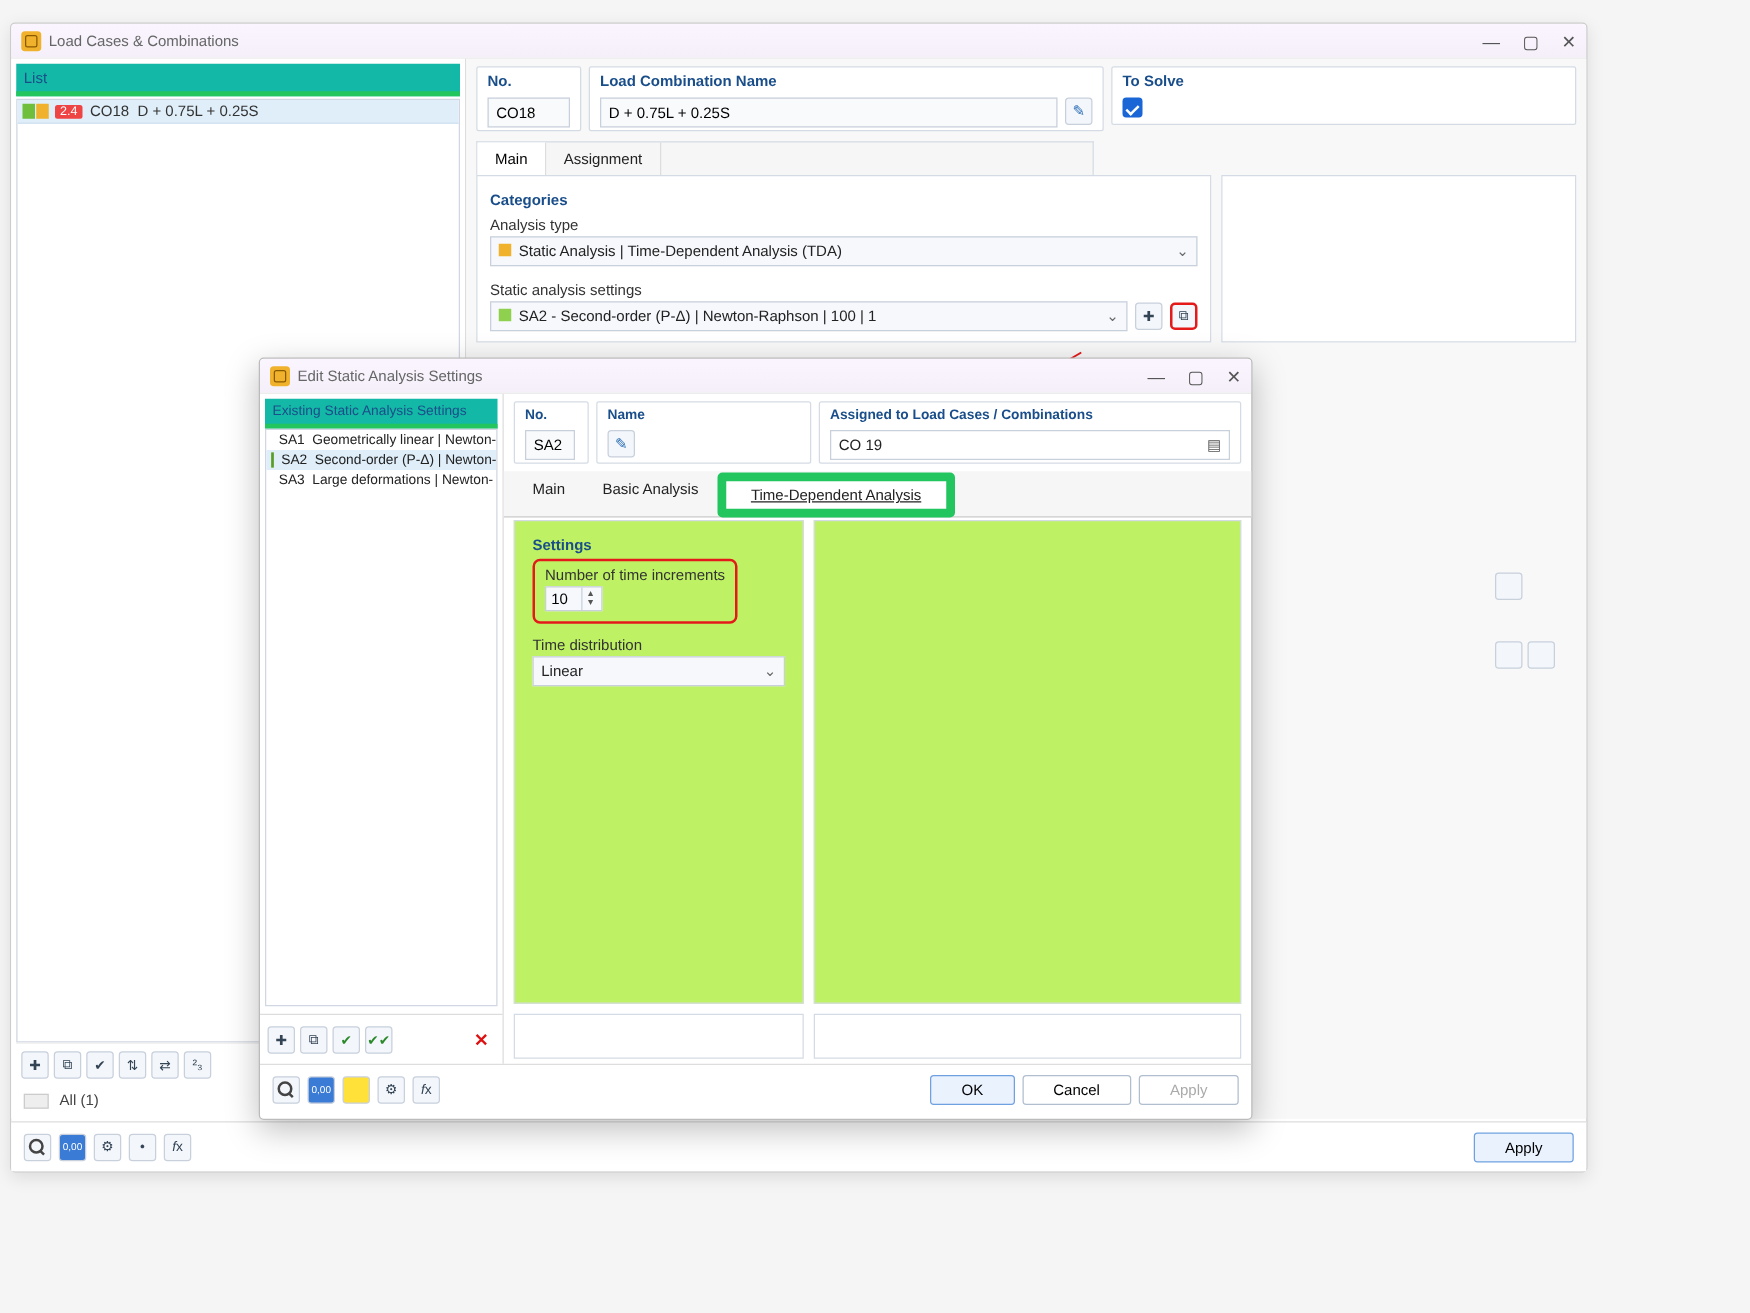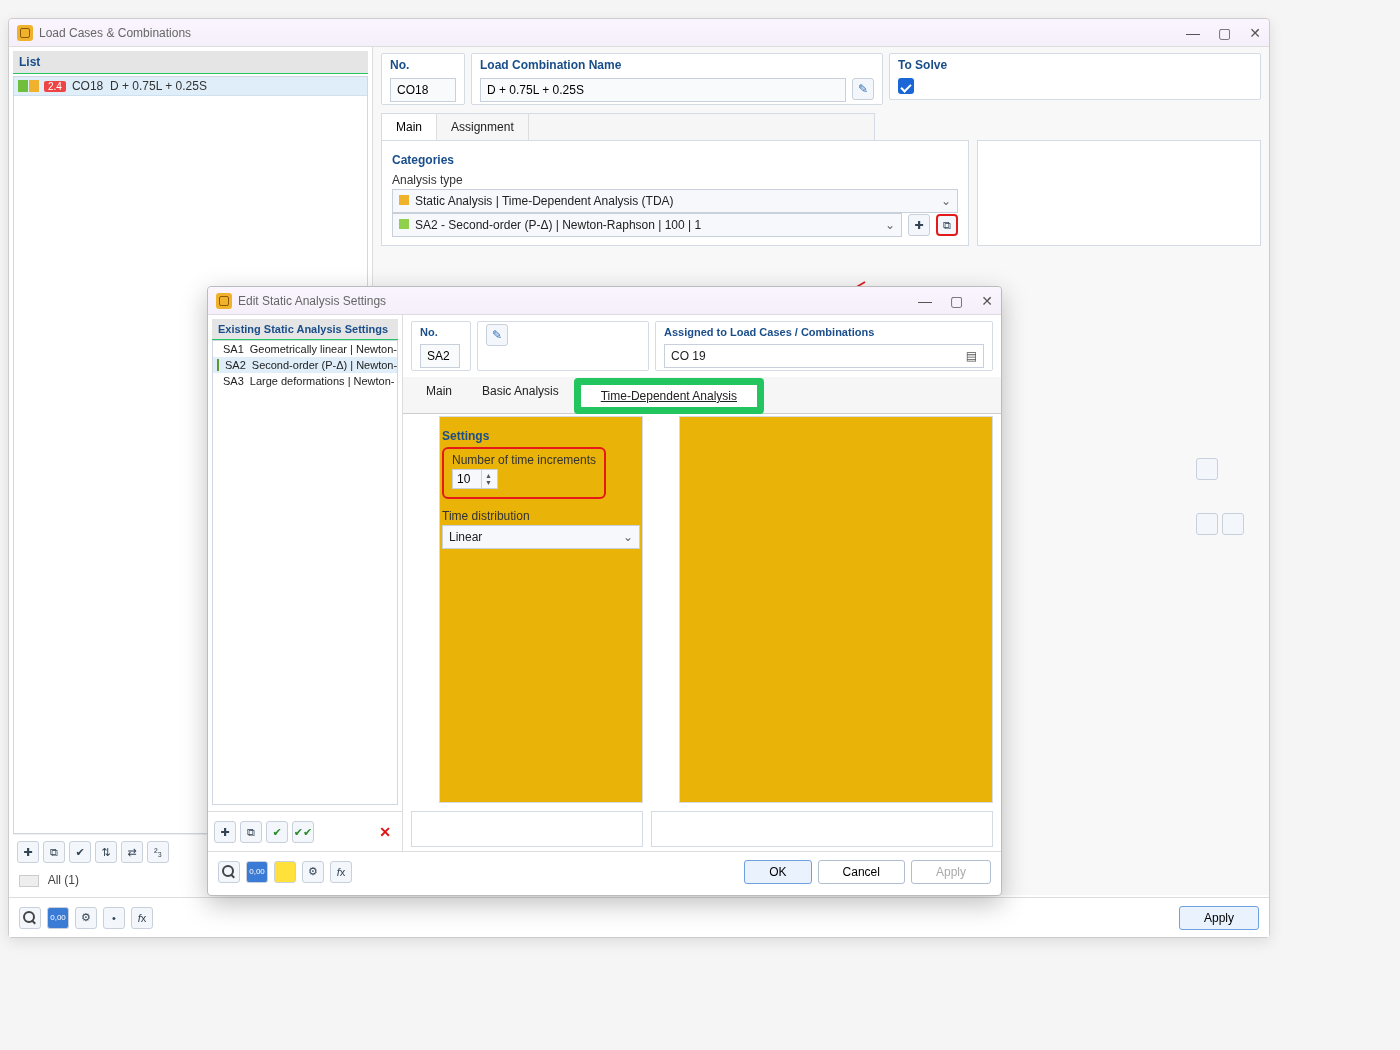--- a/index.html
+++ b/index.html
@@ -15,21 +15,21 @@
   .win-controls span{cursor:default;}
   
   
   .tabs { display:flex; padding:6px 8px 0 8px; background:#f6f6f6; border-bottom:1px solid #ddd;}
   .tab { padding:6px 14px; color:#333; background:#f6f6f6; border:1px solid transparent; border-bottom:none; border-radius:3px 3px 0 0; }
   .tab.active { background:#fff; border-color:#ccc; position:relative; top:1px;}
   
   
   .outer-body { display:flex; height:calc(100% - 70px);}
   .left-panel { width:364px; border-right:1px solid #ddd; display:flex; flex-direction:column; background:#fff; padding:4px;}
-  .group-header { color:#1a4e8a; font-weight:700; padding:4px 6px; border-bottom:1px solid #22c55e; background:#e5e5e5;}
+  .group-header { color:#1a4e8a; font-weight:400; padding:4px 6px; border-bottom:4px solid #22c55e; background:#14b8a6;}
   .list-area { flex:1; background:#fff; border:1px solid #d0d7e2; margin-top:2px; overflow:auto;}
   .list-row { display:flex; align-items:center; padding:2px 4px; background:#dfeef9; border-bottom:1px solid #cfe0ef; font-size:12px;}
   .color-chips{display:flex; margin-right:4px;}
   .chip{width:10px;height:12px;margin-right:1px;}
   .chip.a{background:#6fbf3d;}
   .chip.b{background:#f0b22d;}
   .badge { background:#ef4444; color:#fff; font-size:10px; padding:0 4px; border-radius:2px; margin-right:6px;}
   .list-label { color:#333;}
   
   .left-toolbar { display:flex; gap:4px; padding:6px 4px; border-top:1px solid #eee; align-items:center;}
@@ -94,21 +94,21 @@
   .assigned-box{border:1px solid #c8d0dc;padding:4px 6px;flex:1;display:flex;align-items:center;justify-content:space-between;background:#fff;}
   
   .inner-tabs { display:flex; padding:0 8px; gap:0; border-bottom:1px solid #ccc; background:#f6f6f6;}
   .inner-tab { padding:6px 14px; border:1px solid transparent; border-bottom:none;} 
   .inner-tab.active { background:#fff; border-color:#ccc; border-radius:3px 3px 0 0; position:relative; top:1px;}
   .inner-tab.hl { border:7px solid #22c55e; border-radius:4px; padding:4px 20px;text-decoration:underline;}
   
   .inner-form-row { display:flex; gap:8px; padding:2px 8px 8px 8px; flex:1;}
   .inner-form-main { flex:1;}
   .inner-form-side { width:342px;}
-  .inner-panel { background:#eab308; border:1px solid #d5dbe5; padding:8px 2px; height:100%;margin-left:28px;}
+  .inner-panel { background:#bef264; border:1px solid #d5dbe5; padding:8px 14px; height:100%;}
   
   .increments-box{border:2px solid #e41a1a;border-radius:6px;padding:4px 8px 8px 8px;display:inline-block;}
   .spin { display:flex;border:1px solid #c8d0dc;width:46px;background:#f6f8fc;}
   .spin input{border:none;width:28px;padding:2px 4px;font-size:12px;background:transparent;}
   .spin .arrows{display:flex;flex-direction:column;font-size:7px;line-height:7px;justify-content:center;color:#555;padding:0 3px;border-left:1px solid #c8d0dc;}
   
   .inner-comment-row{display:flex;gap:8px;padding:0 8px 4px 8px;}
   .inner-comment-row .cbox{flex:1;border:1px solid #d5dbe5;height:36px;background:#fff;}
   .inner-comment-row .cbox.r{width:342px;flex:none;}
   
@@ -192,20 +192,21 @@
 
       <div class="panel-row">
         <div class="main-form" style="width:588px;flex:none;">
           <div class="section-h">Categories</div>
           <div class="small-lbl">Analysis type</div>
           <div class="row-inline">
             <div class="select-cell">
                 <div class="select-like"><span class="sq yellow"></span><span>Static Analysis | Time-Dependent Analysis (TDA)</span><span style="float:right;color:#666">⌄</span></div>
               </div>
           </div>
+          <div class="small-lbl" style="margin-top:12px;">Static analysis settings</div>
           <div class="row-inline">
             <div class="select-cell">
                 <div class="select-like"><span class="sq lime"></span><span>SA2 - Second-order (P-Δ) | Newton-Raphson | 100 | 1</span><span style="float:right;color:#666">⌄</span></div>
               </div>
             <span class="tbtn">✚</span>
             <span class="tbtn highlight-red" style="border-width:2px;padding:0;">⧉</span>
           </div>
         </div>
         <div class="side-form"></div>
       </div>
@@ -280,20 +281,21 @@
       </div>
     </div>
 
     <div class="inner-right">
       <div class="inner-top-fields">
         <div class="field-block" style="width:60px;">
           <div class="field-lbl" style="font-size:11px;">No.</div>
           <div class="field-input"><input type="text" style="width: 40px;" value="SA2"></div>
         </div>
         <div class="field-block" style="flex:1;">
+          <div class="field-lbl" style="font-size:11px;">Name</div>
           <div class="field-input" style="display:flex;gap:6px;">
             <span class="edit-icon">✎</span>
           </div>
         </div>
         <div class="field-block" style="width:338px;">
           <div class="field-lbl" style="font-size:11px;">Assigned to Load Cases / Combinations</div>
           <div class="field-input">
             <div class="assigned-box">
               <span>CO 19</span>
               <span style="color:#555">▤</span>

